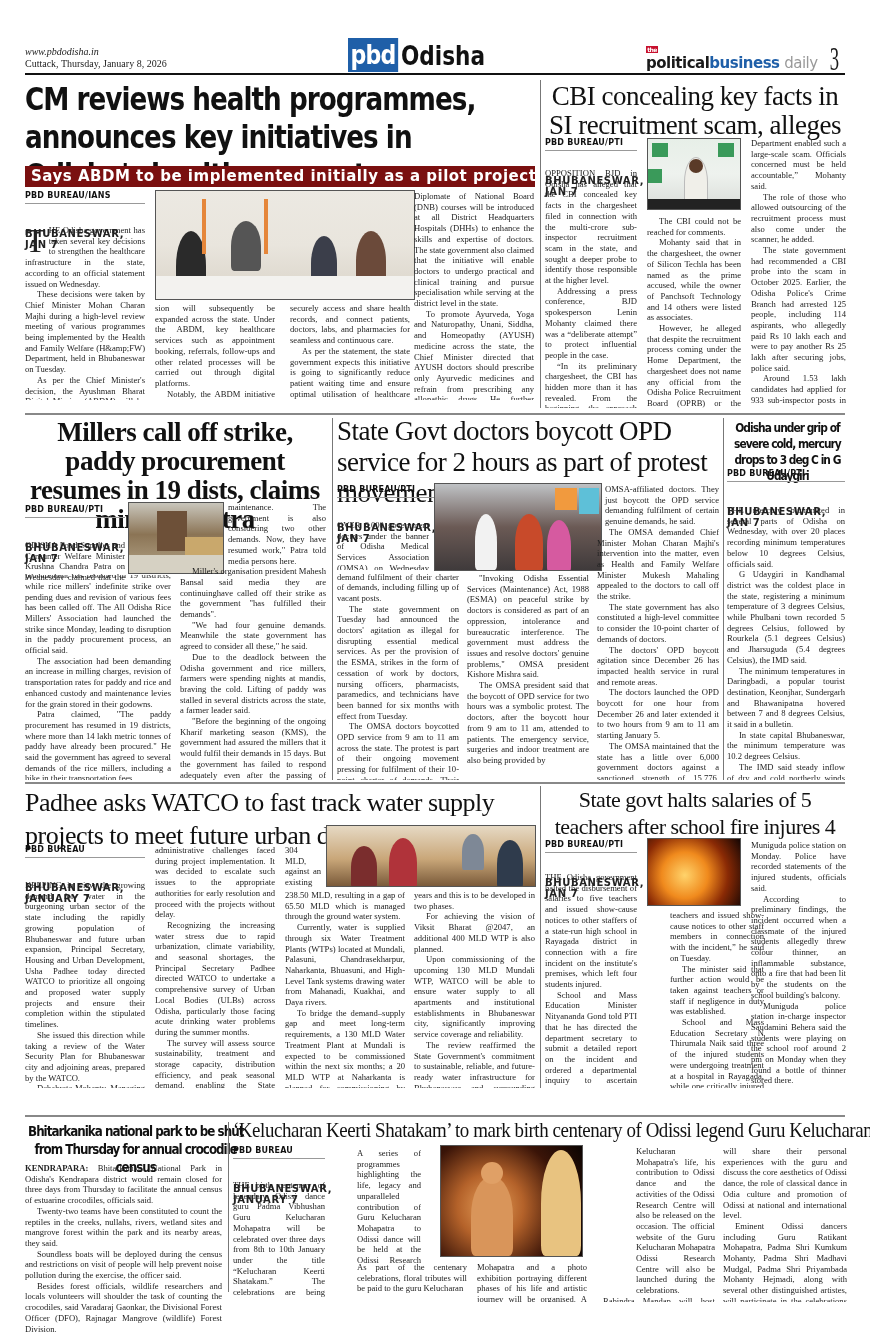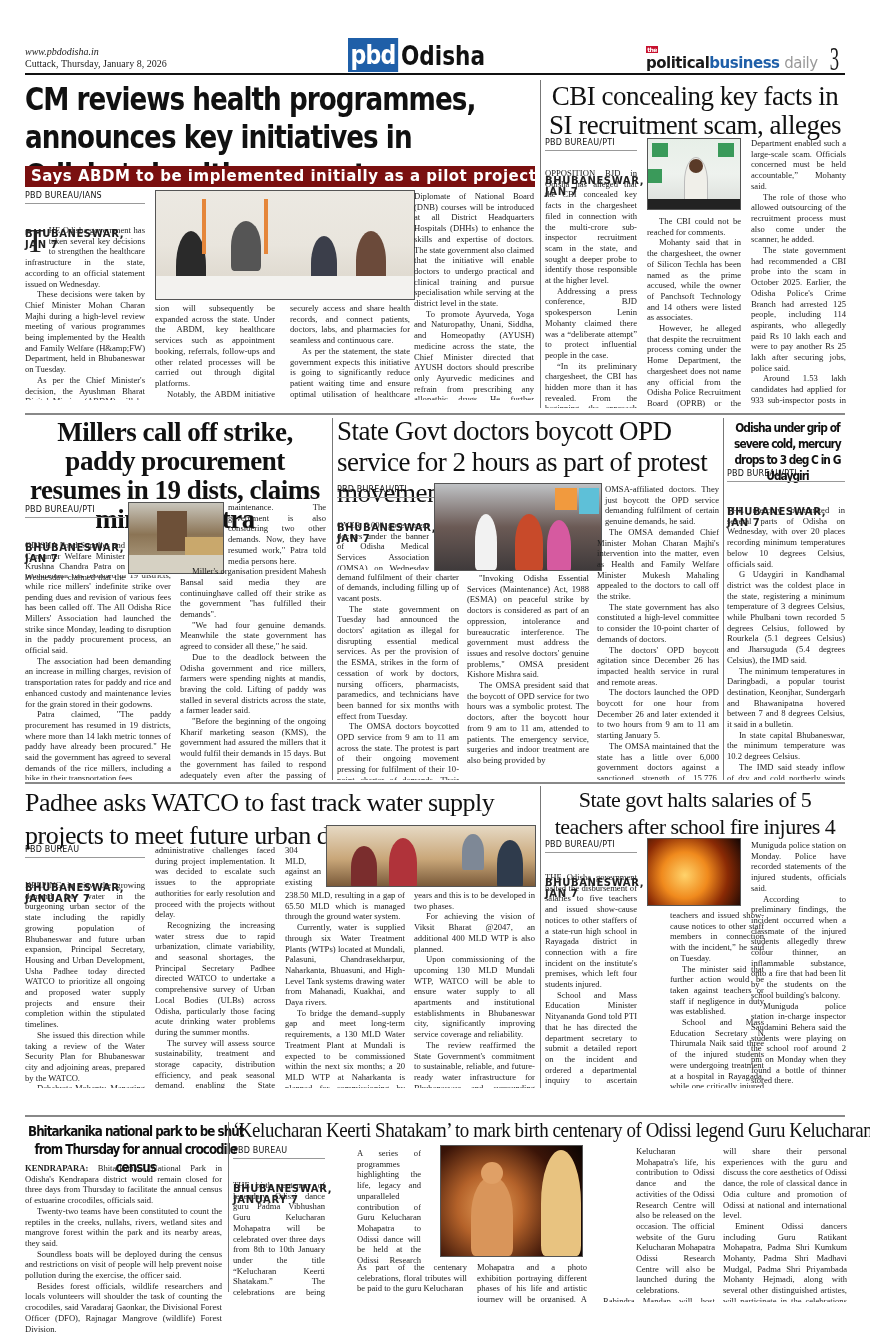--- a/index.html
+++ b/index.html
@@ -15,21 +15,21 @@
 .mast-right .the{display:block;background:#c8102e;color:#fff;font-size:6px;width:12px;line-height:7px;text-align:center;margin-bottom:1px}
 .mast-right .biz{color:#1f5fa8}
 .mast-right .daily{color:#999;font-weight:normal}
 .pageno{position:absolute;left:826px;top:40px;font-size:34px;font-family:"Liberation Serif",serif;transform:scaleX(0.55)}
 .rule{position:absolute;height:2px;background:#111}
 .hr{position:absolute;height:2px;background:#888}
 .vr{position:absolute;width:1px;background:#777}
 .hl{font-family:"Liberation Serif",serif;color:#111;line-height:1.0;letter-spacing:-0.5px}
 .hl-cond{font-family:"DejaVu Sans",sans-serif;font-weight:bold;letter-spacing:-1.2px;transform-origin:left top}
 .kicker{position:absolute;background:#7a1010;color:#fff;font-family:"DejaVu Sans",sans-serif;font-size:15px;font-weight:bold;letter-spacing:0.5px;padding:0 6px;line-height:21px;white-space:nowrap;overflow:hidden}
-.byline{font-family:"DejaVu Sans",sans-serif;font-weight:normal;font-size:8px;letter-spacing:0.2px;border-bottom:1px solid #999;padding-bottom:3px;color:#111}
+.byline{font-family:"DejaVu Sans",sans-serif;font-weight:bold;font-size:8px;letter-spacing:0.2px;border-bottom:1px solid #999;padding-bottom:3px;color:#111}
 .dateline{font-family:"DejaVu Sans",sans-serif;font-size:10px;font-weight:bold;letter-spacing:0.6px;margin-top:24px;color:#222}
 .col{position:absolute;font-size:8.6px;line-height:10.7px;text-align:justify;color:#222;overflow:hidden}
 .col p{text-indent:12px}
 .col p.first{text-indent:0}
 .drop{float:left;font-size:34px;line-height:28px;margin-right:3px;margin-top:2px}
 .photo{position:absolute;border:1px solid #555;overflow:hidden}
 .ph-meeting{background:linear-gradient(180deg,#ece9e2 0%,#e9e5dd 50%,#d9d3c8 100%)}
 .ph-strike{background:linear-gradient(180deg,#c9c6bc 0%,#8b7455 45%,#b5a68a 100%)}
 .ph-press{background:linear-gradient(180deg,#e7efe8 0%,#eef2ee 50%,#d9dcd8 100%)}
 .ph-opd{background:linear-gradient(180deg,#bfc2c5 0%,#6b5a55 50%,#3f3a3b 100%)}

